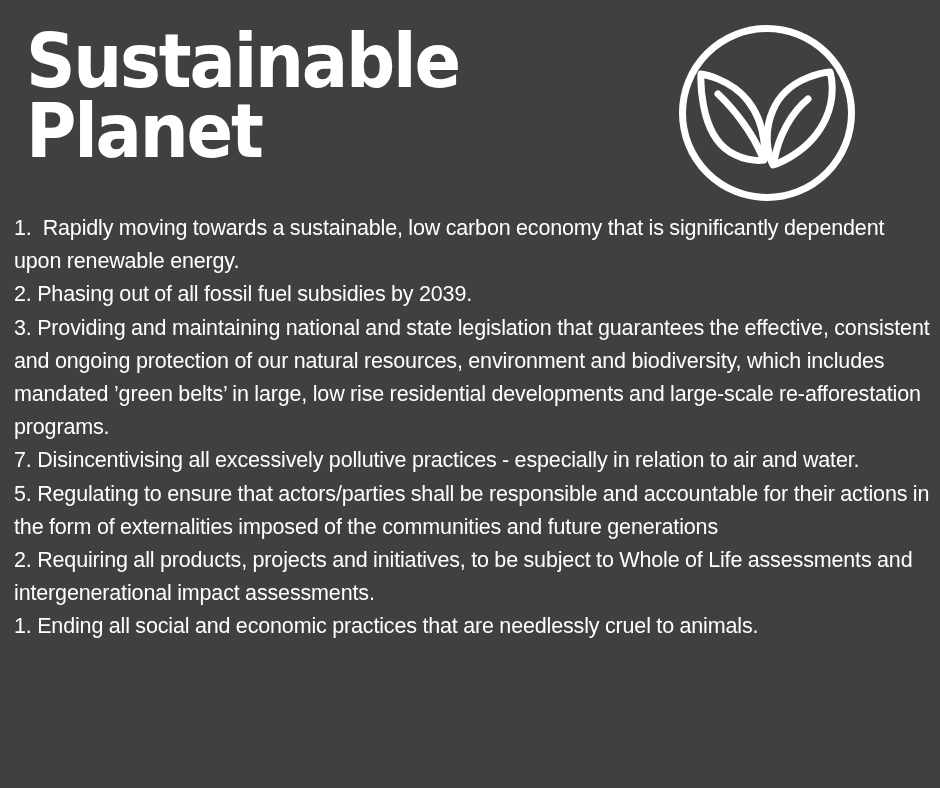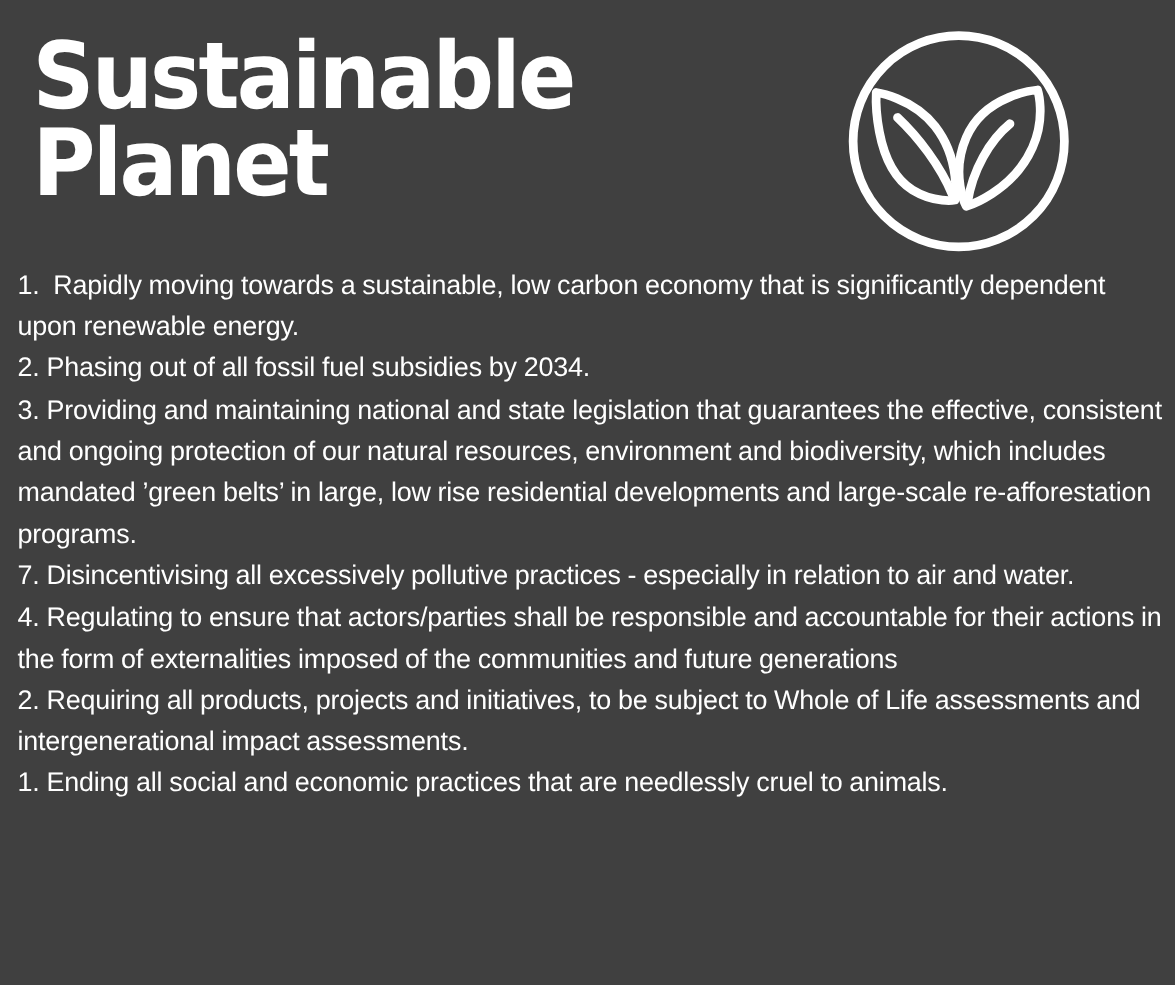--- a/index.html
+++ b/index.html
@@ -105,21 +105,21 @@
 
         <path d="M152 48 C 152 48, 110 51, 95 86 C 82 116, 95 141, 95 141 C 95 141, 132 130, 148 94 C 159 69, 152 48, 152 48 Z"></path>
         <path d="M130 75 C 114 88, 100 112, 96 138"></path>
       </svg>
     </div>
 
   </div>
 
   <div class="content">
     <p class="item">1.  Rapidly moving towards a sustainable, low carbon economy that is significantly dependent upon renewable energy.</p>
-    <p class="item">2. Phasing out of all fossil fuel subsidies by 2034.</p>
+    <p class="item">2. Phasing out of all fossil fuel subsidies by 2039.</p>
     <p class="item">3. Providing and maintaining national and state legislation that guarantees the effective, consistent and ongoing protection of our natural resources, environment and biodiversity, which includes mandated ’green belts’ in large, low rise residential developments and large-scale re-afforestation programs.</p>
     <p class="item">7. Disincentivising all excessively pollutive practices - especially in relation to air and water.</p>
-    <p class="item">4. Regulating to ensure that actors/parties shall be responsible and accountable for their actions in the form of externalities imposed of the communities and future generations</p>
+    <p class="item">5. Regulating to ensure that actors/parties shall be responsible and accountable for their actions in the form of externalities imposed of the communities and future generations</p>
     <p class="item">2. Requiring all products, projects and initiatives, to be subject to Whole of Life assessments and intergenerational impact assessments.</p>
     <p class="item">1. Ending all social and economic practices that are needlessly cruel to animals.</p>
   </div>
 
 </div>
 
 </body></html>

